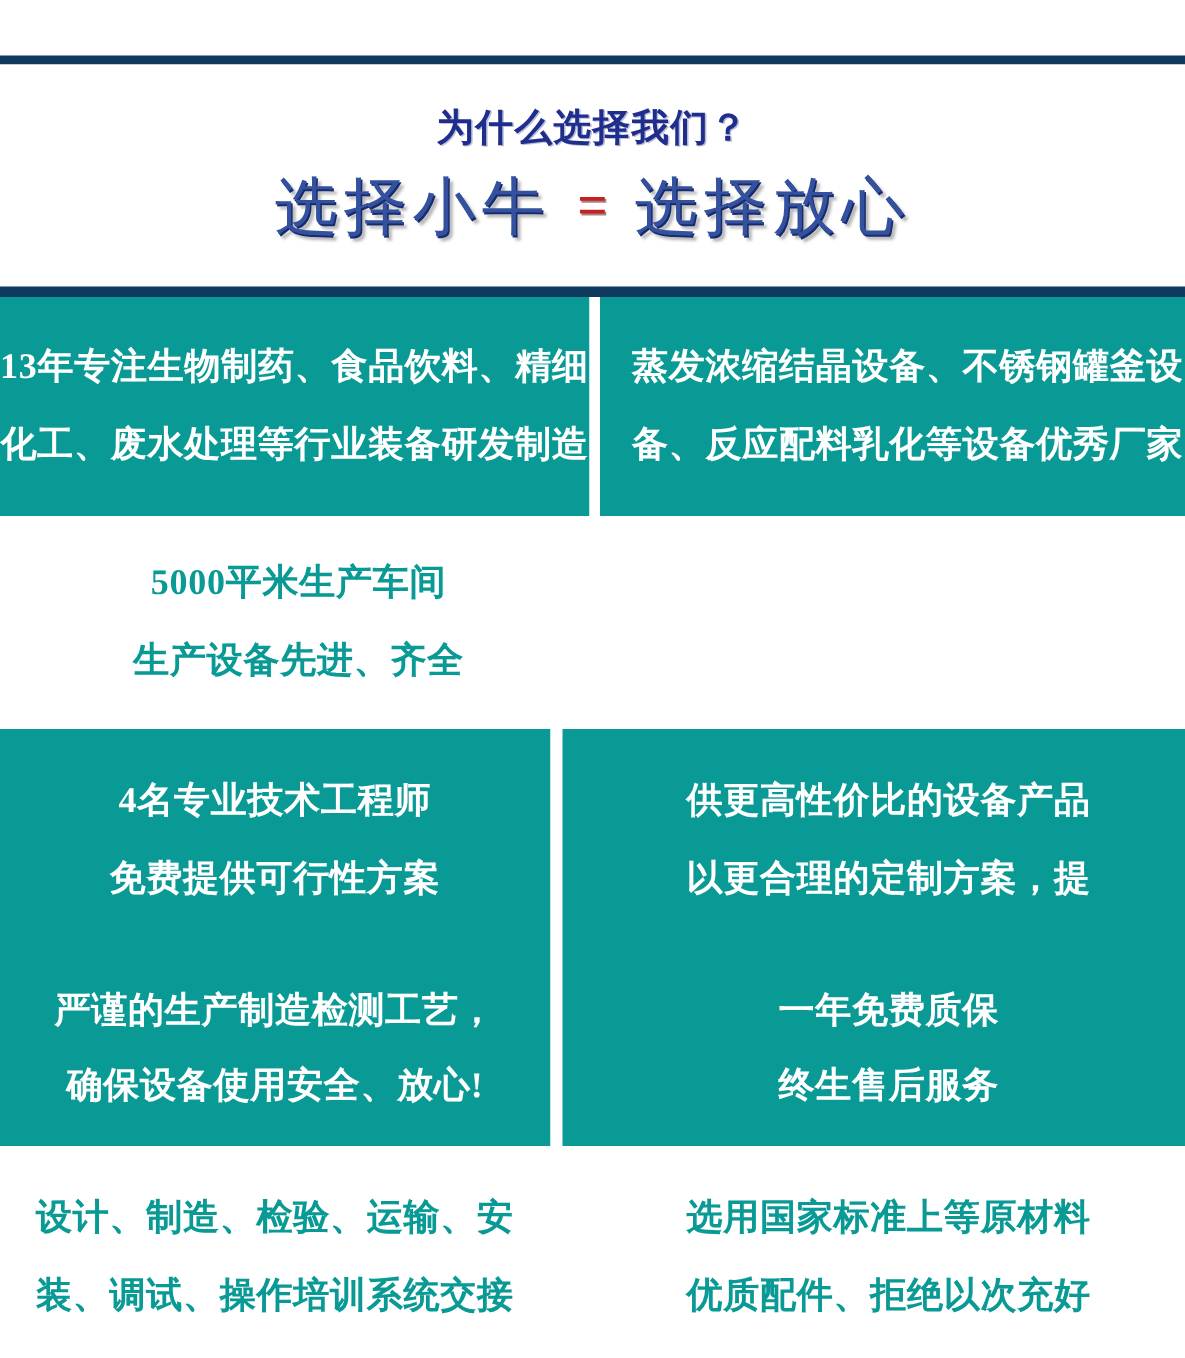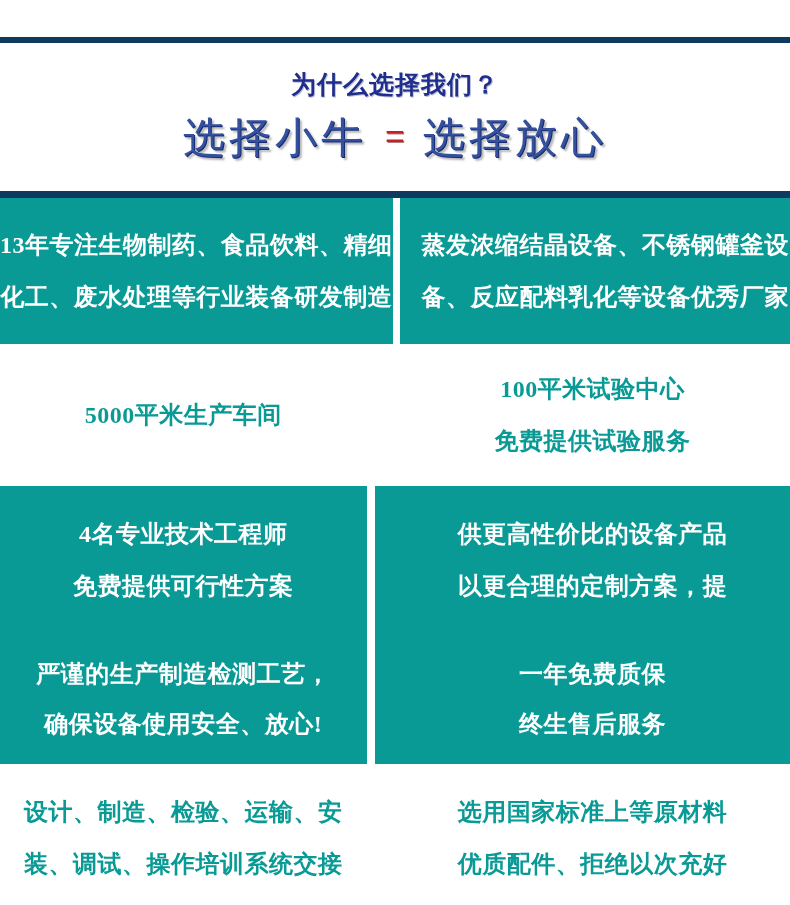--- a/index.html
+++ b/index.html
@@ -130,26 +130,23 @@
       <div class="gap"></div>
       <div class="cell right">
         <p>蒸发浓缩结晶设备、不锈钢罐釜设</p>
         <p>备、反应配料乳化等设备优秀厂家</p>
       </div>
     </div>
 
     <div class="row white row-2">
       <div class="cell left">
         <p>5000平米生产车间</p>
+        <p>生产设备先进、齐全</p>
       </div>
       <div class="gap"></div>
-      <div class="cell right">
-        <p>100平米试验中心</p>
-        <p>免费提供试验服务</p>
-      </div>
     </div>
 
     <div class="row teal row-3">
       <div class="cell left">
         <p>4名专业技术工程师</p>
         <p>免费提供可行性方案</p>
       </div>
       <div class="gap"></div>
       <div class="cell right">
         <p>供更高性价比的设备产品</p>

